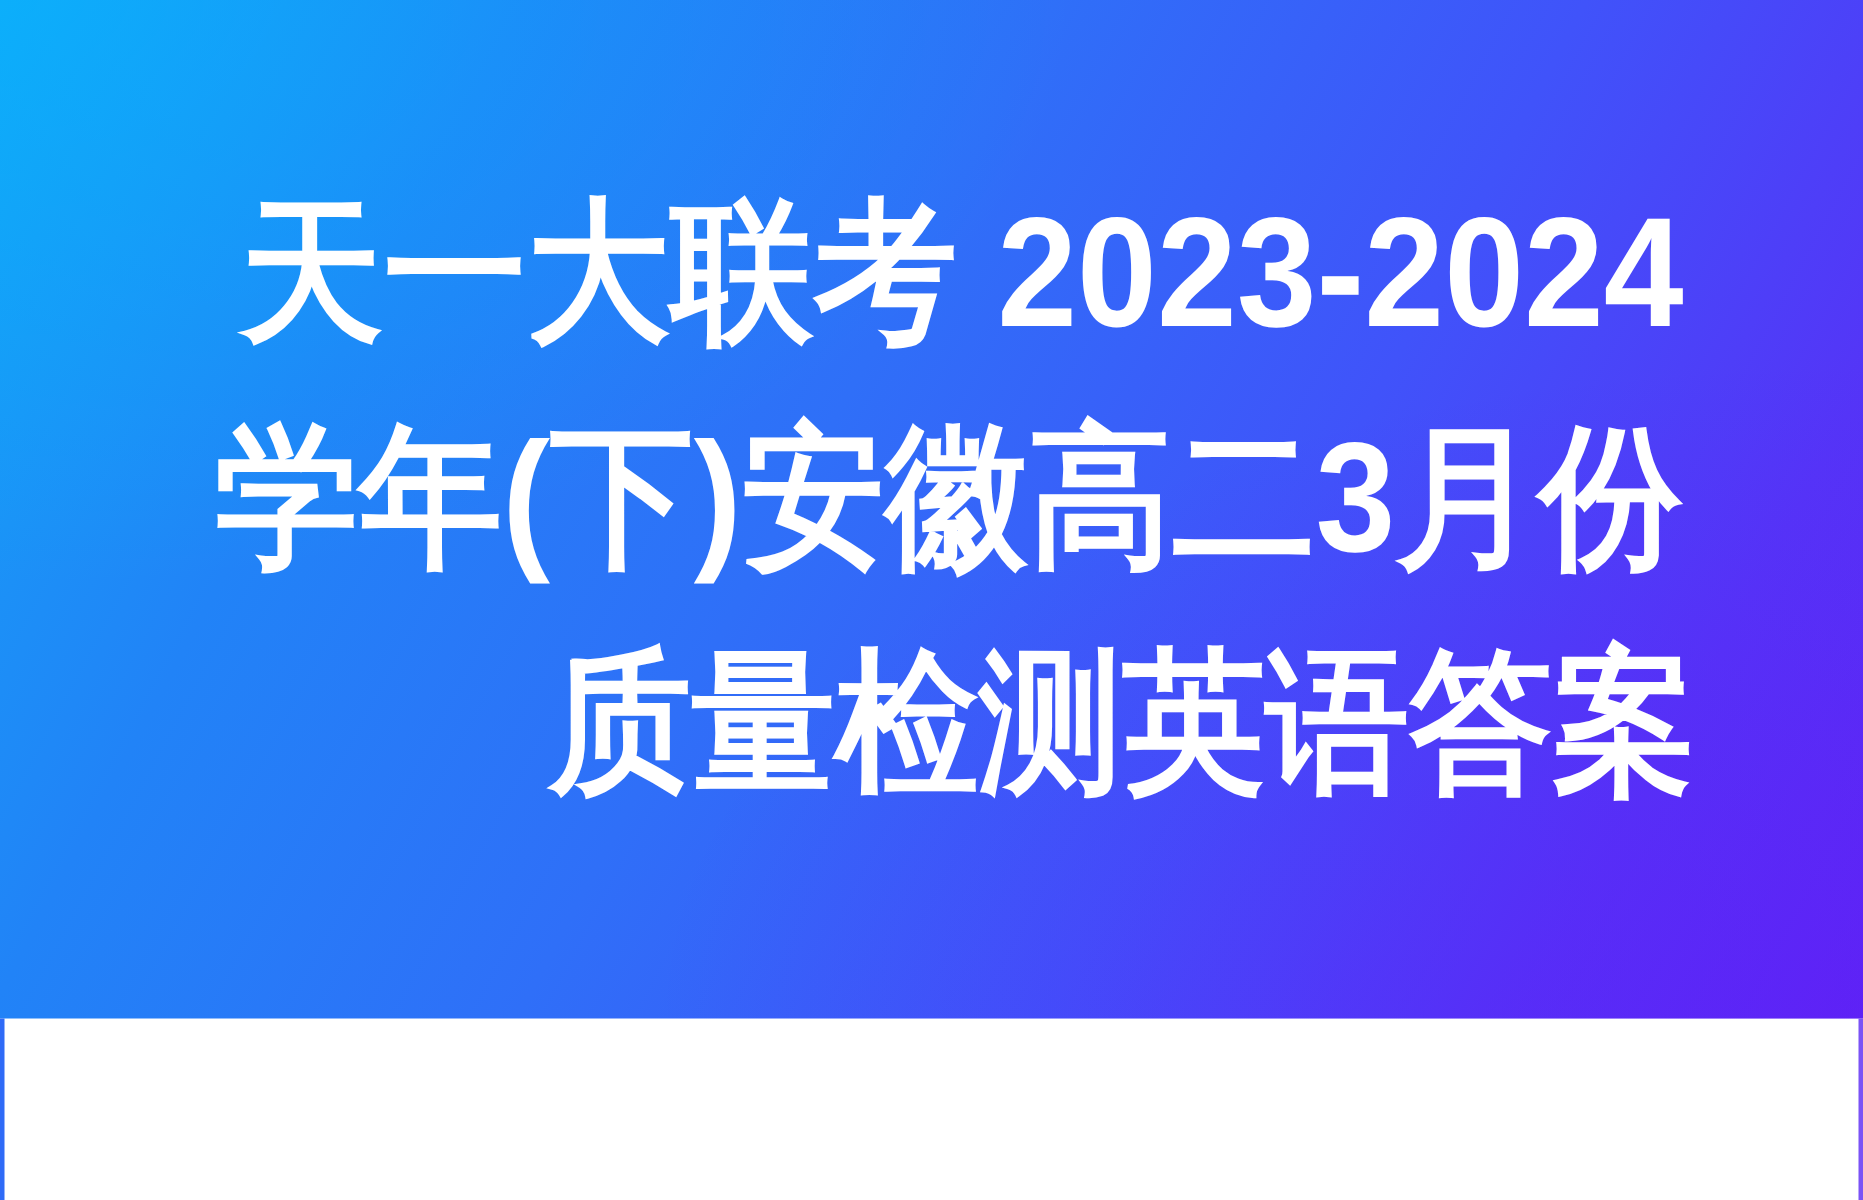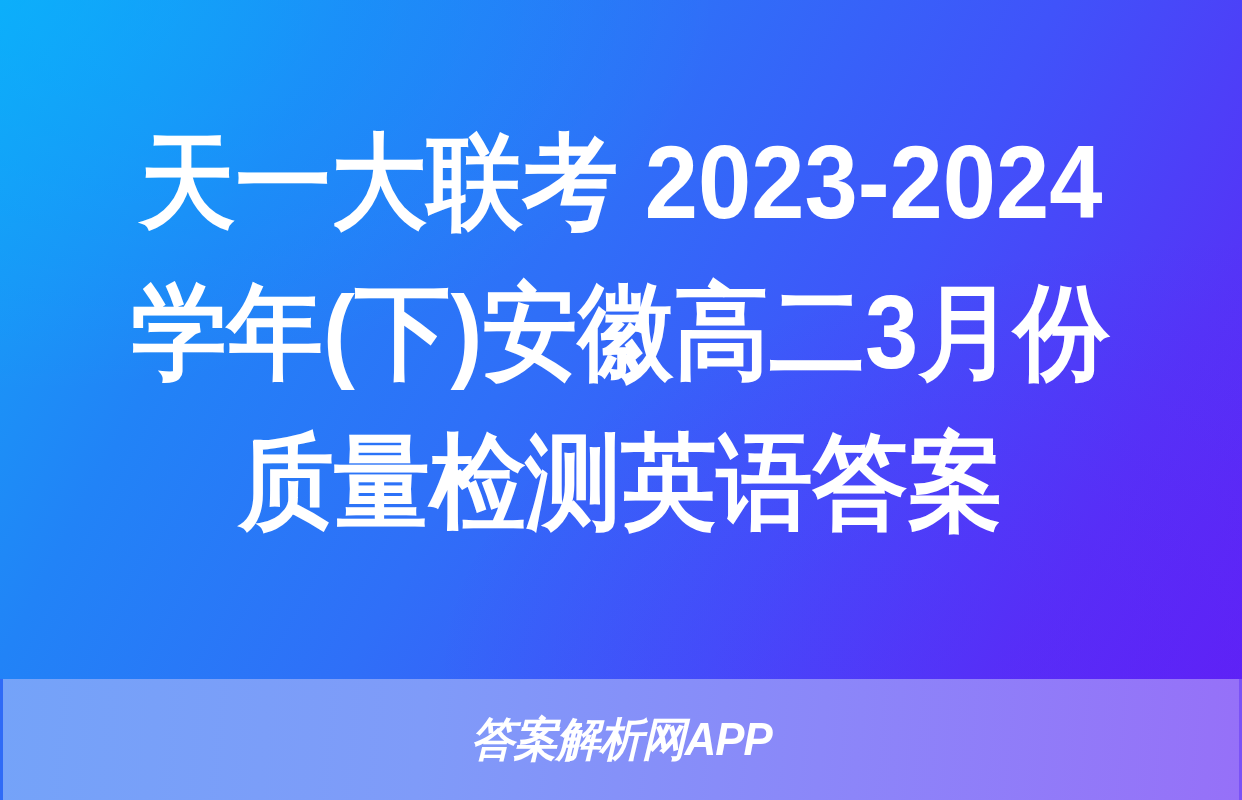--- a/index.html
+++ b/index.html
@@ -45,21 +45,21 @@
 
   
   .title-block {
     position: absolute;
     left: 0;
     top: 0;
     width: 1242px;
     height: 679px;
     display: flex;
     flex-direction: column;
-    align-items: center;
+    align-items: flex-end;
     justify-content: center;
     box-sizing: border-box;
     padding: 0 78px 16px 78px;
     z-index: 3;
     border-radius: 10px;
   }
   .title-line {
     color: #ffffff;
     font-weight: 700;
     font-size: 104px;
@@ -121,19 +121,16 @@
 <div id="poster">
 
   <div class="hero-band"></div>
 
   <div class="title-block">
     <div class="title-line line-1">天一大联考 2023-2024</div>
     <div class="title-line line-2">学年(下)安徽高二3月份</div>
     <div class="title-line line-3">质量检测英语答案</div>
   </div>
 
-  <div class="footer-band">
-    <div class="footer-text">答案解析网APP</div>
-  </div>
   <div class="footer-edge-left"></div>
   <div class="footer-edge-right"></div>
 
 </div>
 
 </body></html>

